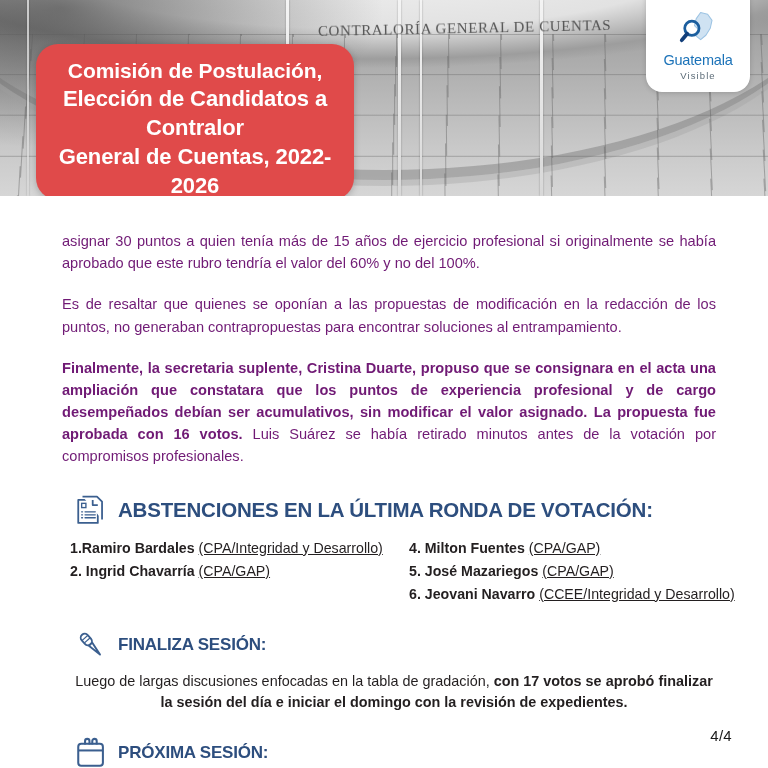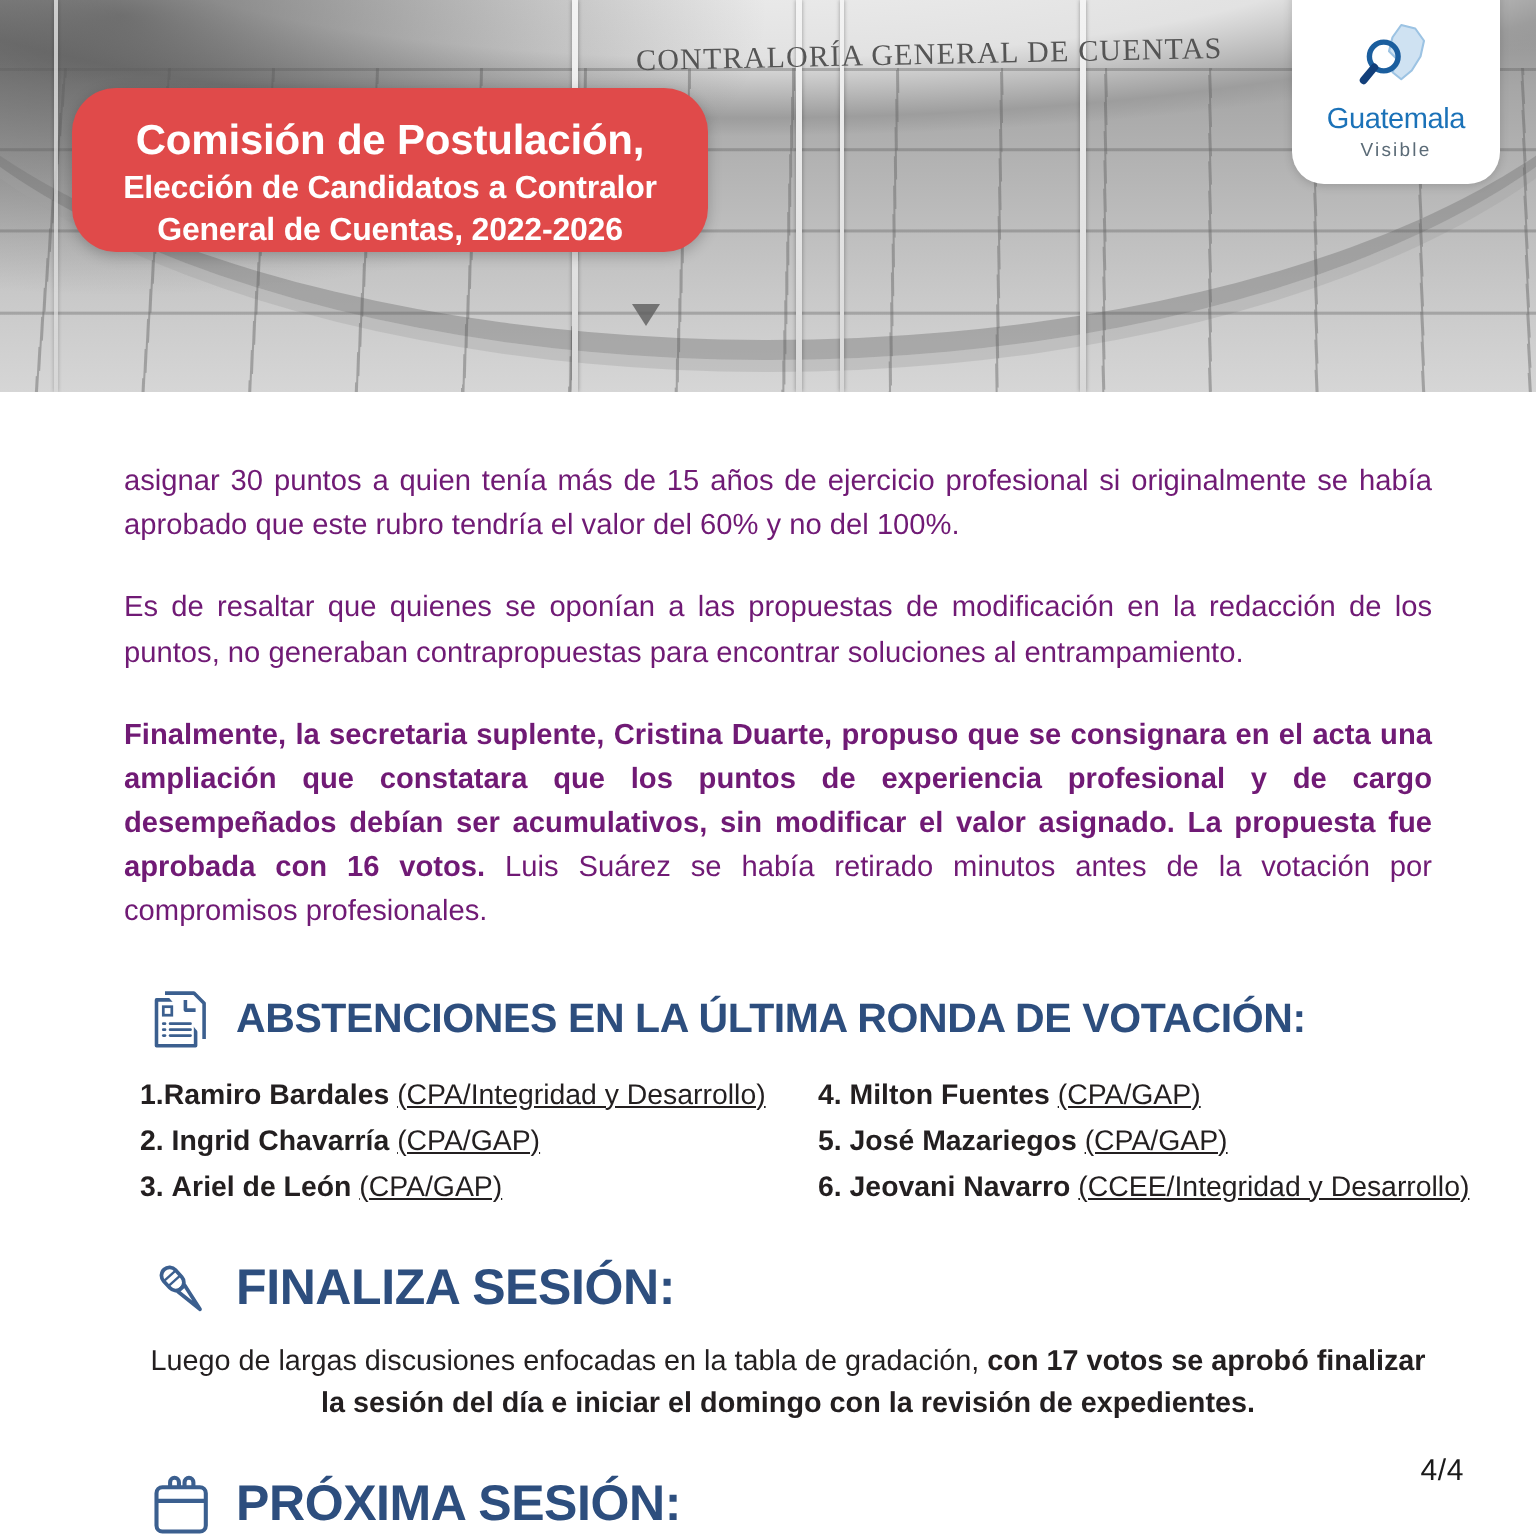--- a/index.html
+++ b/index.html
@@ -104,21 +104,21 @@
     text-align: center;
     box-shadow: 0 2px 7px rgba(0,0,0,.22);
   }
   .title-line-1 {
     font-size: 21px;
     font-weight: bold;
     line-height: 1.22;
     letter-spacing: -.1px;
   }
   .title-line-2, .title-line-3 {
-    font-size: 16px;
+    font-size: 22px;
     font-weight: bold;
     line-height: 1.32;
     letter-spacing: -.1px;
   }
 
   
   .logo-card {
     position: absolute;
     right: 18px;
     top: -18px;
@@ -182,21 +182,21 @@
     flex: 0 0 34px;
     display: block;
   }
   .section-title {
     color: #2d4e7e;
     font-weight: bold;
     font-size: 20.5px;
     letter-spacing: -.2px;
     line-height: 1;
   }
-  .section-title.sm { font-size: 25px; }
+  .section-title.sm { font-size: 17px; }
 
   
   .abst-cols {
     display: flex;
     margin: 4px 0 0 8px;
     gap: 0;
   }
   .abst-col { flex: 0 0 50%; }
   .abst-col.right { padding-left: 16px; }
   .abst-item {
@@ -285,21 +285,20 @@
           <line x1="13" y1="28" x2="25" y2="28"></line>
       </g>
     </svg>
     <span class="section-title">ABSTENCIONES EN LA ÚLTIMA RONDA DE VOTACIÓN:</span>
   </div>
 
   <div class="abst-cols">
     <div class="abst-col left">
       <div class="abst-item"><span class="nm">1.</span><span class="nm">Ramiro Bardales</span> <span class="og">(CPA/Integridad y Desarrollo)</span></div>
       <div class="abst-item"><span class="nm">2.</span> <span class="nm">Ingrid Chavarría</span> <span class="og">(CPA/GAP)</span></div>
-      <div class="abst-item"><span class="nm">3.</span> <span class="nm">Ariel de León</span> <span class="og">(CPA/GAP)</span></div>
     </div>
     <div class="abst-col right">
       <div class="abst-item"><span class="nm">4.</span> <span class="nm">Milton Fuentes</span> <span class="og">(CPA/GAP)</span></div>
       <div class="abst-item"><span class="nm">5.</span> <span class="nm">José Mazariegos</span> <span class="og">(CPA/GAP)</span></div>
       <div class="abst-item"><span class="nm">6.</span> <span class="nm">Jeovani Navarro</span> <span class="og">(CCEE/Integridad y Desarrollo)</span></div>
     </div>
   </div>
 
   <div class="section-head">
     <svg class="section-icon" viewBox="0 0 40 40" aria-hidden="true">

